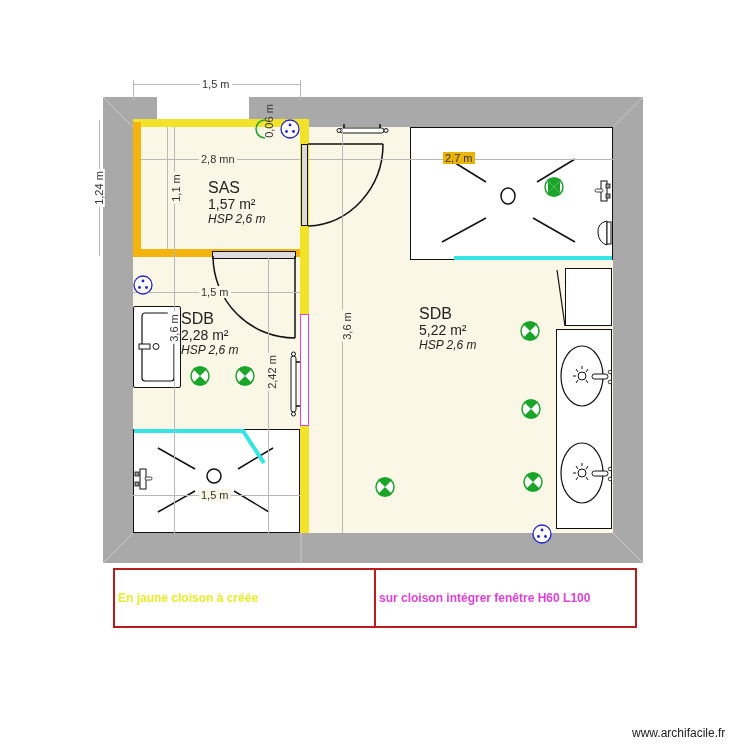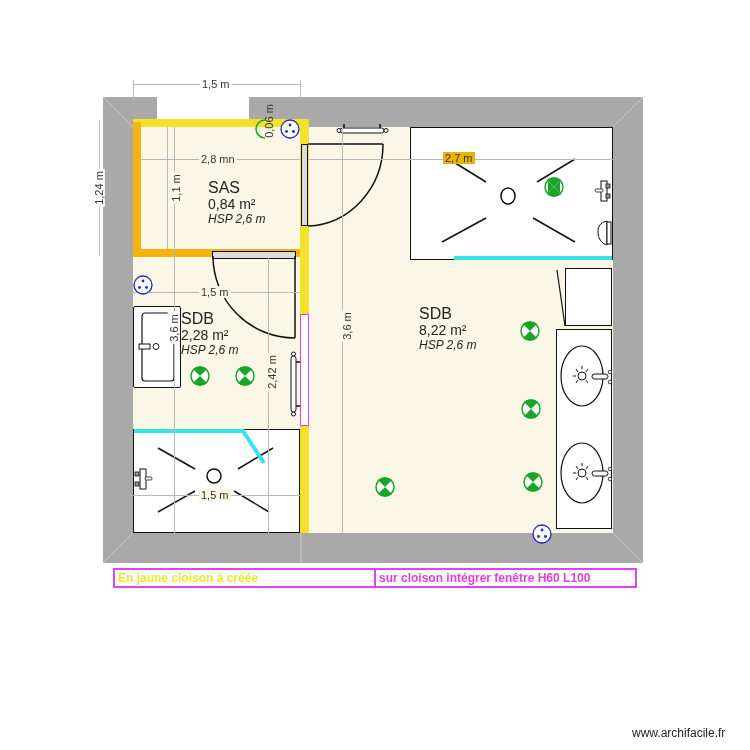--- a/index.html
+++ b/index.html
@@ -15,21 +15,21 @@
   .vtext { transform:rotate(-90deg); transform-origin:center center; }
   .room-name { position:absolute; text-align:left; color:#222; line-height:1; }
   .room-name .n { font-size:16px; }
   .room-name .a { font-size:14px; margin-top:1px; }
   .room-name .h { font-size:12px; margin-top:2px;font-style:italic; }
   .shower { position:absolute; background:#ffffff; border:1.5px solid #111; box-sizing:border-box; }
   .cyan { position:absolute; background:#35e5e5; }
   .light { position:absolute; width:20px; height:20px; }
   .socket { position:absolute; width:20px; height:20px; }
   table.legend { position:absolute; left:113px; top:568px; width:524px; border-collapse:collapse; font-size:12px; }
-  table.legend td { border:2px solid #d946ef; padding:0 3px; height:16px; line-height:16px; }
+  table.legend td { border:2px solid #b91c1c; padding:20px 3px; height:16px; line-height:16px; }
   .lg-yellow { color:#eaea2a; font-weight:bold; }
   .lg-orange { color:#f0a82a; font-weight:bold; }
   .lg-pink { color:#e040d8; font-weight:bold; }
   .lg-plain { color:#222; }
   .watermark { position:absolute; left:632px; top:726px; font-size:12px; color:#222; }
 </style>
 </head>
 <body>
 
 <div class="abs" style="left:0;top:0;width:750px;height:565px;">
@@ -190,31 +190,31 @@
   <div class="dim vtext" style="left:160px;top:182px;">1,1 m</div>
   <div class="dim" style="left:443px;top:152px;background:#eab308;">2,7 m</div>
   <div class="dim" style="left:199px;top:286px;">1,5 m</div>
   <div class="dim vtext" style="left:158px;top:322px;background:#ffffff;">3,6 m</div>
   <div class="dim vtext" style="left:253px;top:366px;">2,42 m</div>
   <div class="dim vtext" style="left:331px;top:320px;">3,6 m</div>
   <div class="dim" style="left:199px;top:489px;">1,5 m</div>
 
   <div class="room-name" style="left:208px;top:180px;width:80px;">
     <div class="n">SAS</div>
-    <div class="a">0,84 m²</div>
+    <div class="a">1,57 m²</div>
     <div class="h">HSP 2,6 m</div>
   </div>
   <div class="room-name" style="left:181px;top:311px;width:80px;">
     <div class="n">SDB</div>
     <div class="a">2,28 m²</div>
     <div class="h">HSP 2,6 m</div>
   </div>
   <div class="room-name" style="left:419px;top:306px;width:80px;">
     <div class="n">SDB</div>
-    <div class="a">8,22 m²</div>
+    <div class="a">5,22 m²</div>
     <div class="h">HSP 2,6 m</div>
   </div>
 
   <svg class="light" style="left:544px;top:177px;" viewBox="0 0 20 20">
       <circle cx="10" cy="10" r="9" fill="#fff" stroke="#1aa52a" stroke-width="1.5"></circle>
       <path d="M4,4 L16,16 L16,4 L4,16 Z" fill="#1aa52a"></path>
       <path d="M10,10 L3,3 A10,10 0 0 1 17,3 Z" fill="#1aa52a"></path>
       <path d="M10,10 L3,17 A10,10 0 0 0 17,17 Z" fill="#1aa52a"></path>
     </svg>
   <svg class="light" style="left:190px;top:366px;" viewBox="0 0 20 20">

